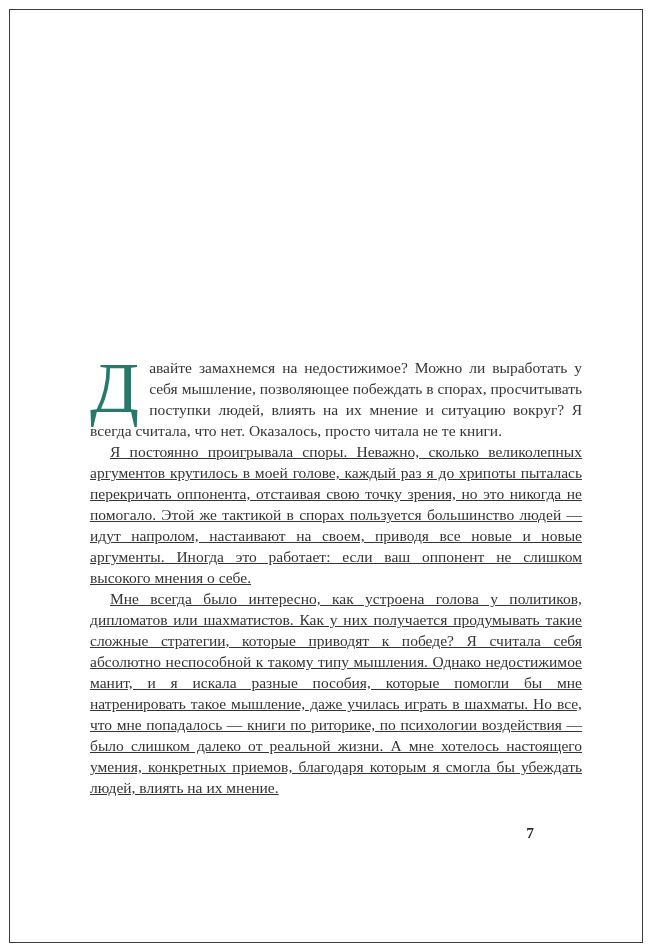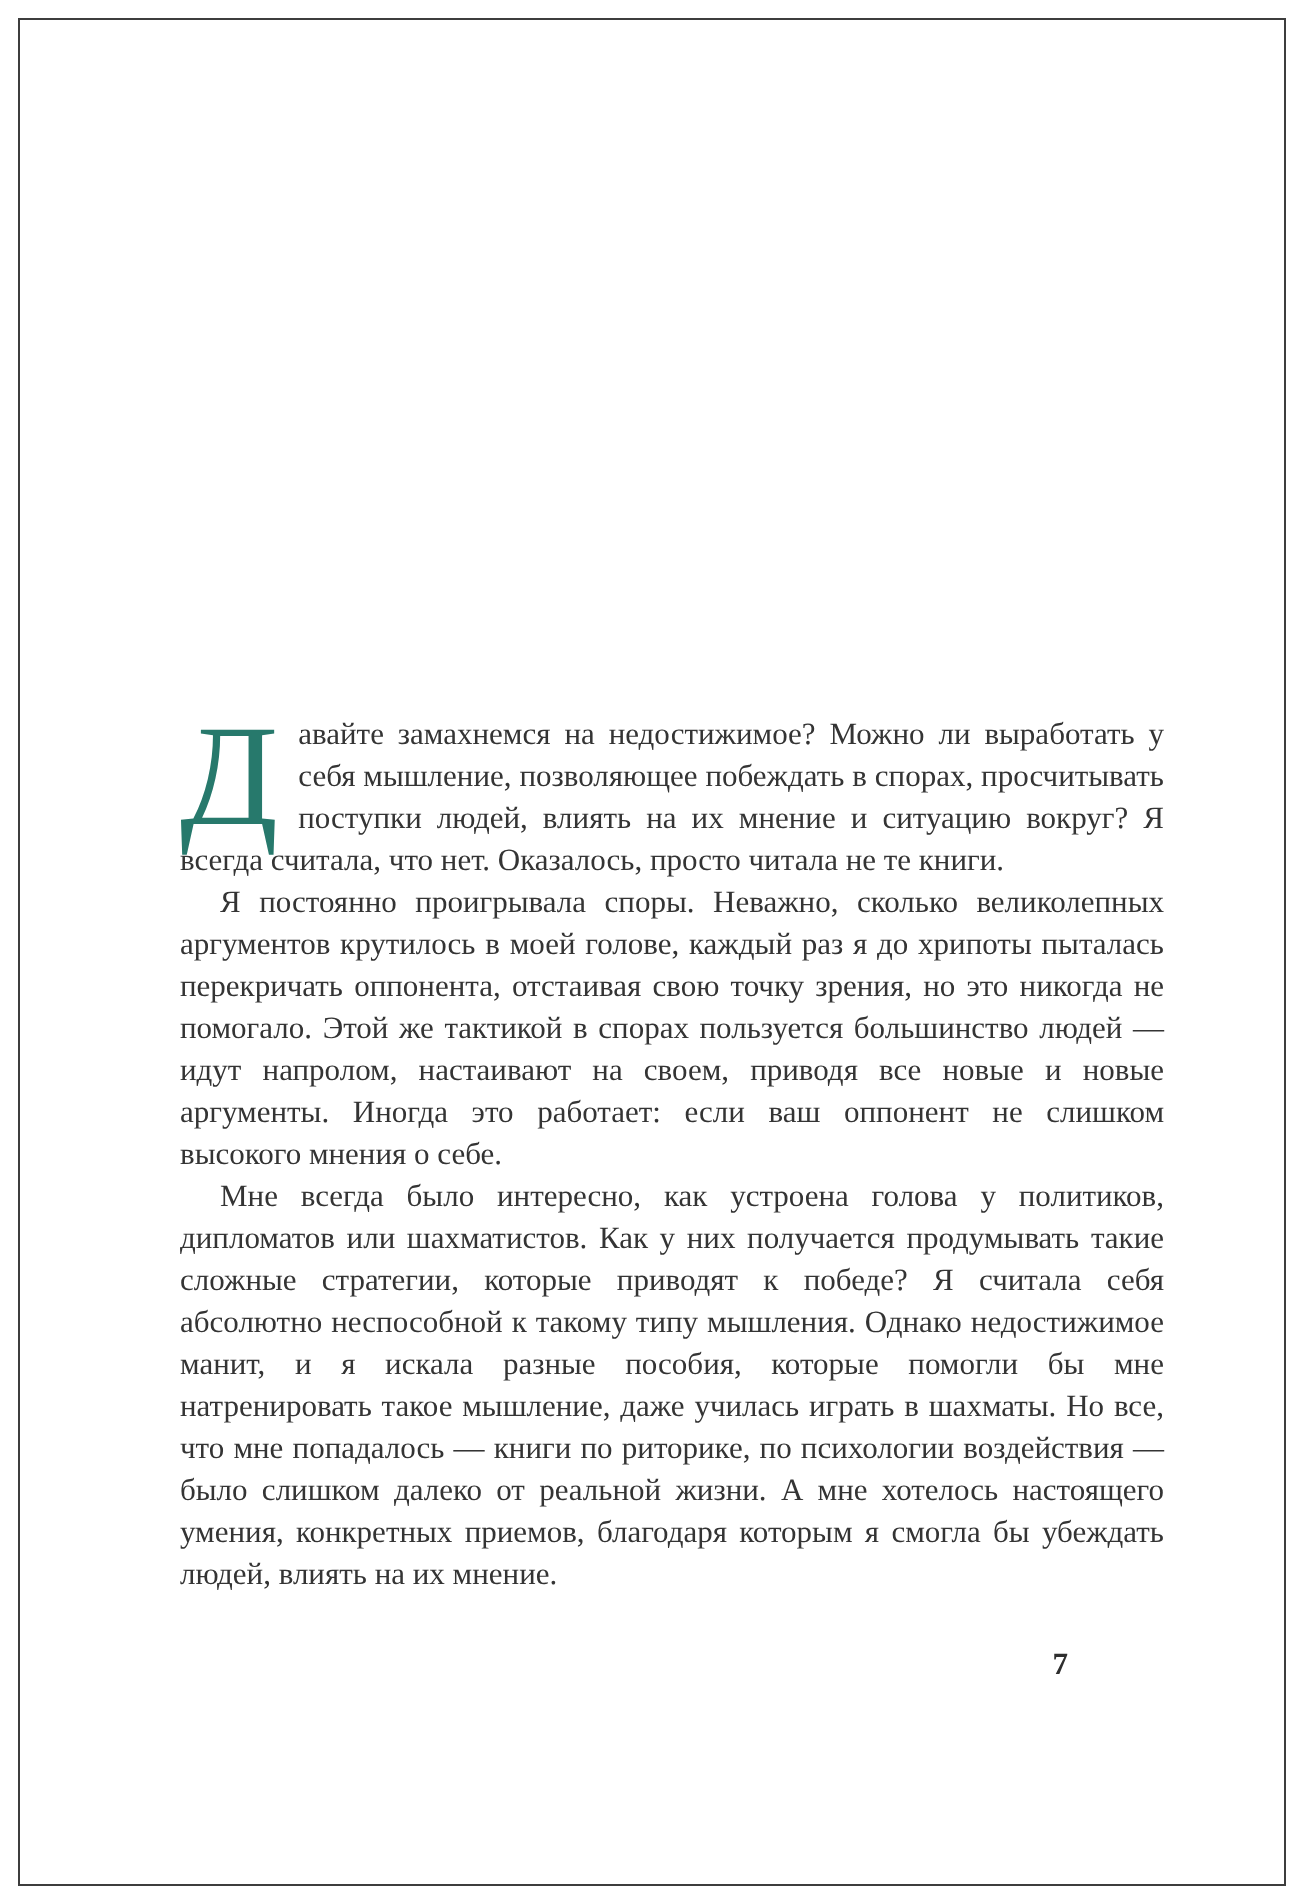--- a/index.html
+++ b/index.html
@@ -31,20 +31,21 @@
     text-align: justify;
     hyphens: auto;
     -webkit-hyphens: auto;
   }
   .para {
     margin: 0;
     padding: 0;
   }
   .para.indented {
     text-indent: 20px;
+    text-decoration: underline;
   }
   .dropcap {
     float: left;
     font-size: 72px;
     line-height: 56px;
     padding: 3px 10px 0 0;
     font-weight: 400;
     color: #27796c;
   }
   .page-number {

